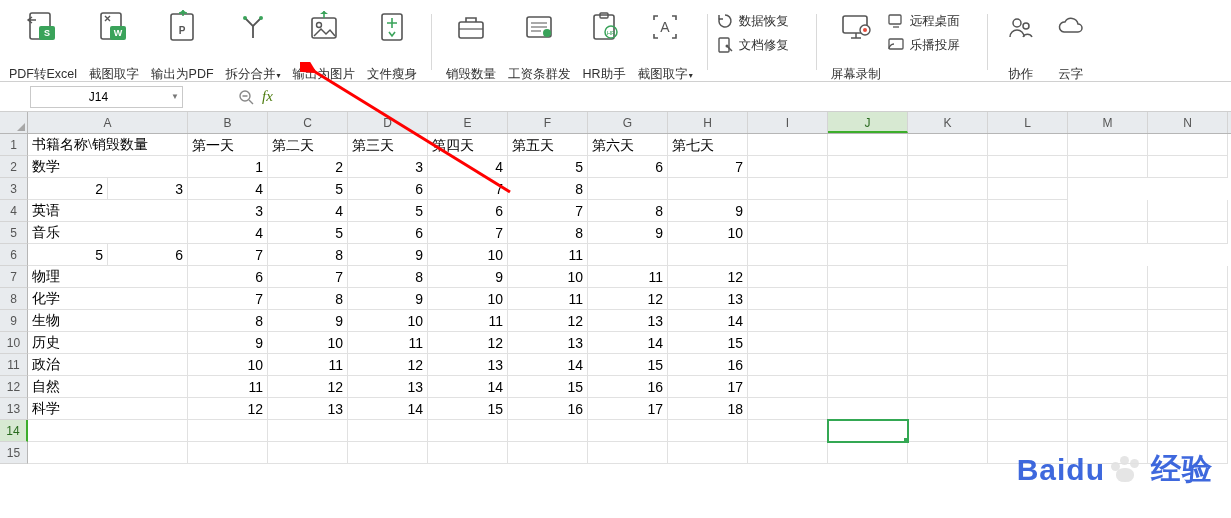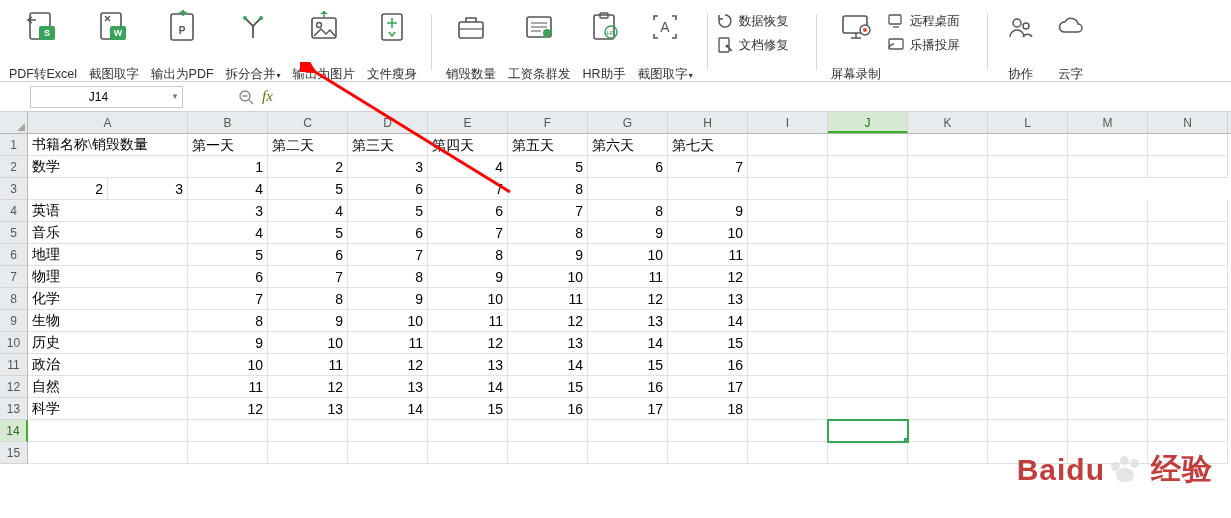--- a/index.html
+++ b/index.html
@@ -233,21 +233,21 @@
     top: 62px;
     pointer-events: none;
     z-index: 50;
   }
 
   
   .watermark {
     position: absolute;
     right: 18px;
     bottom: 28px;
-    color: #b91c1c;
+    color: #1d4ed8;
     text-align: right;
     pointer-events: none;
     opacity: 0.85;
   }
   .watermark .wm-main {
     font-size: 30px;
     font-weight: bold;
     letter-spacing: 1px;
     font-family: Arial, sans-serif;
     display:flex;
@@ -585,21 +585,20 @@
         <div class="cell num">10</div>
         <div class="cell"></div>
         <div class="cell"></div>
         <div class="cell"></div>
         <div class="cell"></div>
         <div class="cell"></div>
         <div class="cell"></div>
       </div>
       <div class="grid-row">
         <div class="rh">6</div>
-        <div class="cell wA">地理</div>
         <div class="cell num">5</div>
         <div class="cell num">6</div>
         <div class="cell num">7</div>
         <div class="cell num">8</div>
         <div class="cell num">9</div>
         <div class="cell num">10</div>
         <div class="cell num">11</div>
         <div class="cell"></div>
         <div class="cell"></div>
         <div class="cell"></div>

